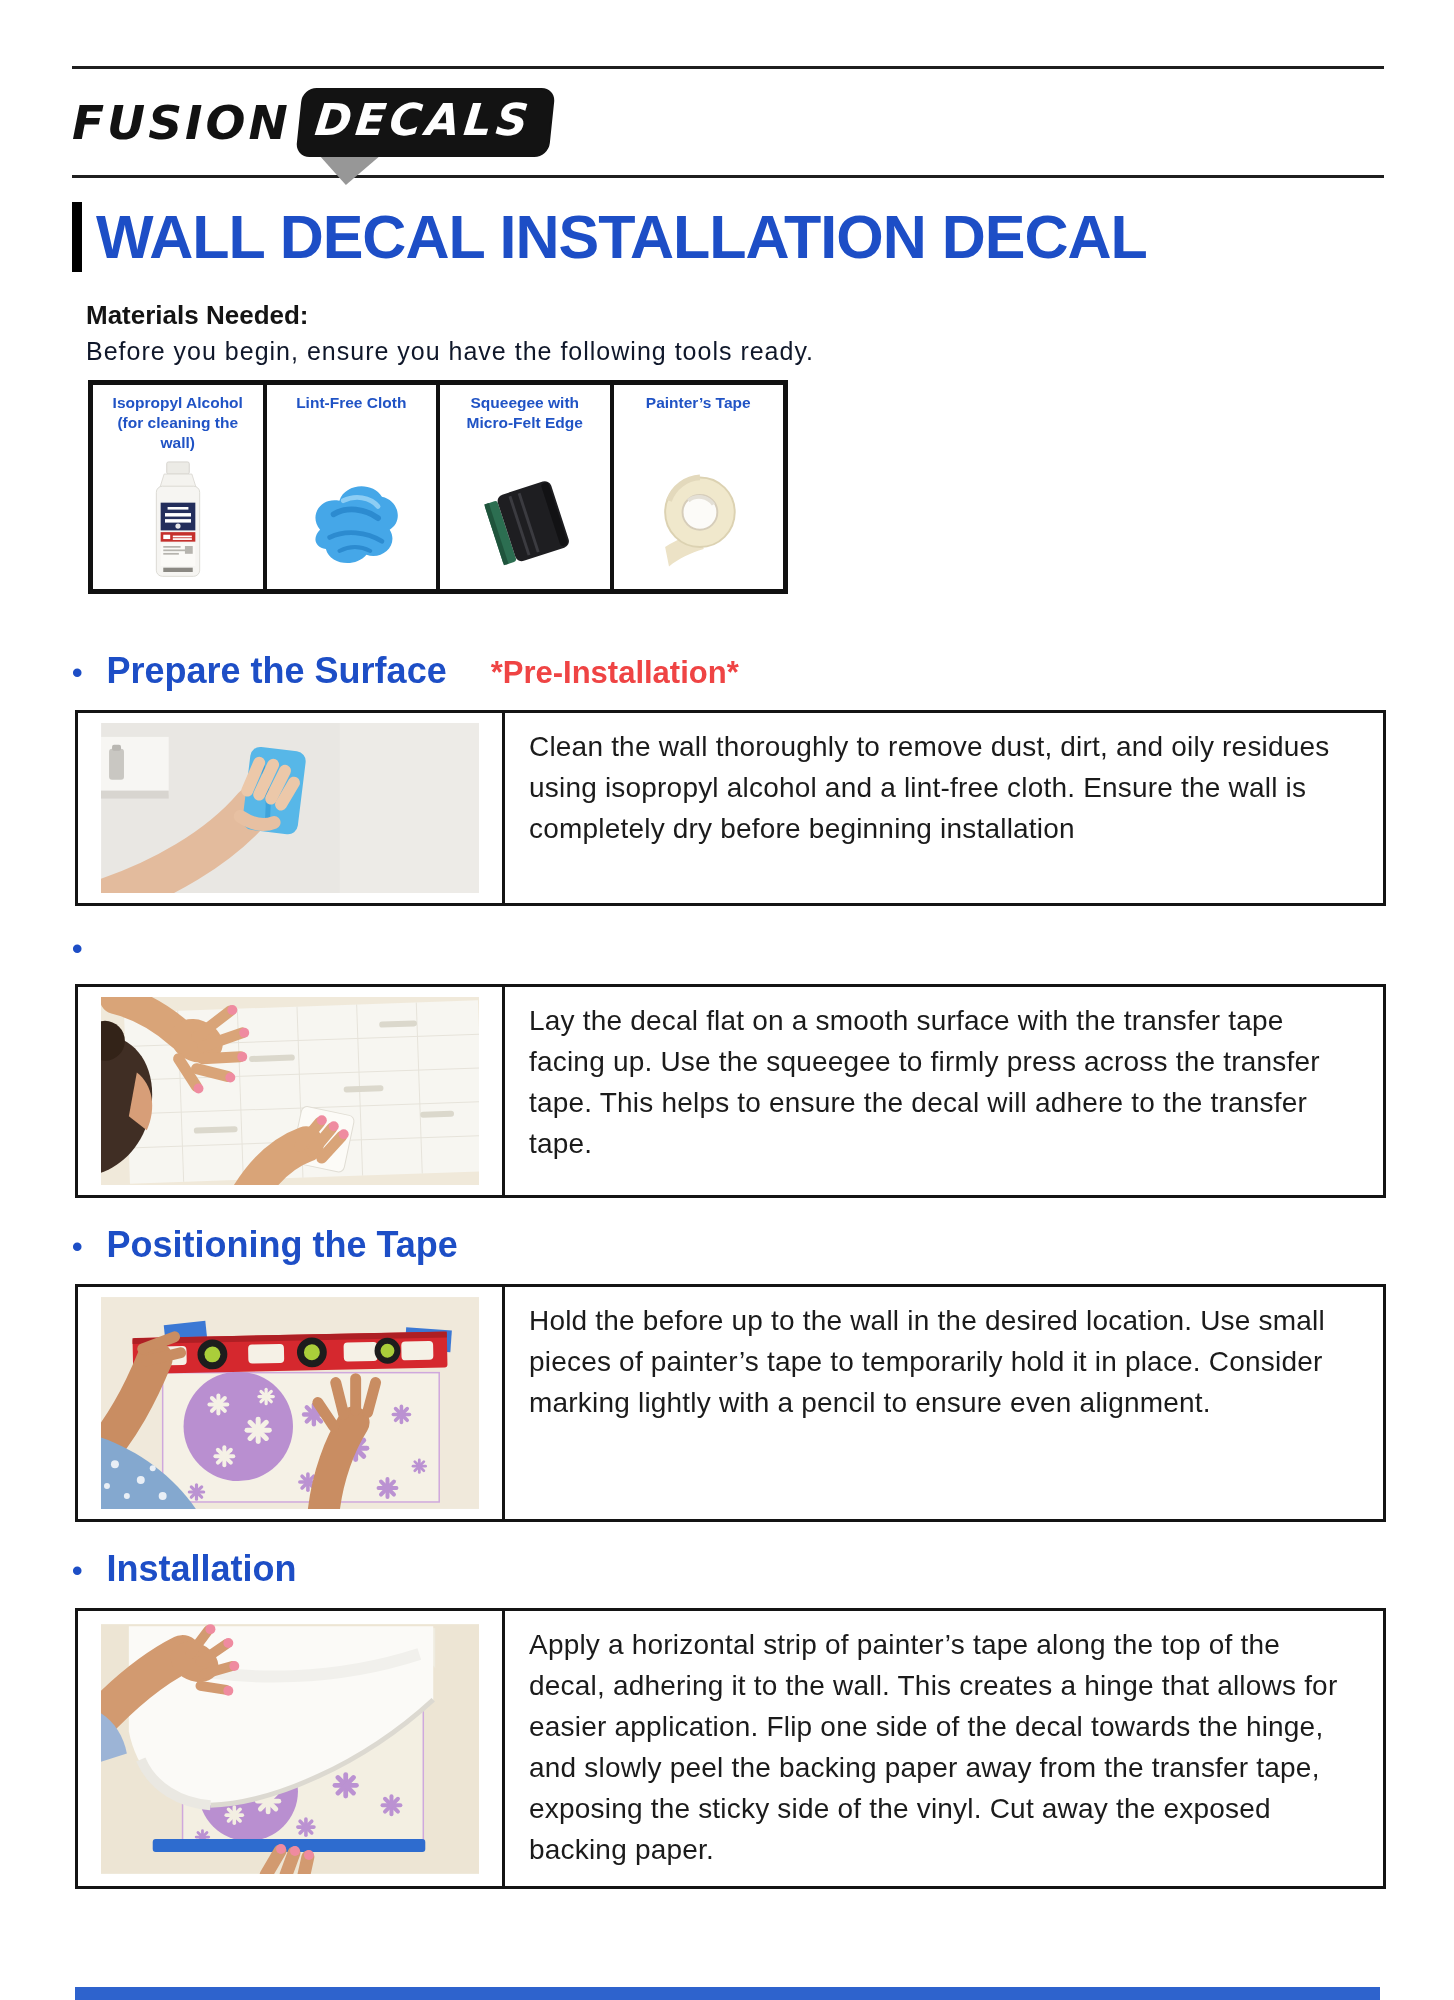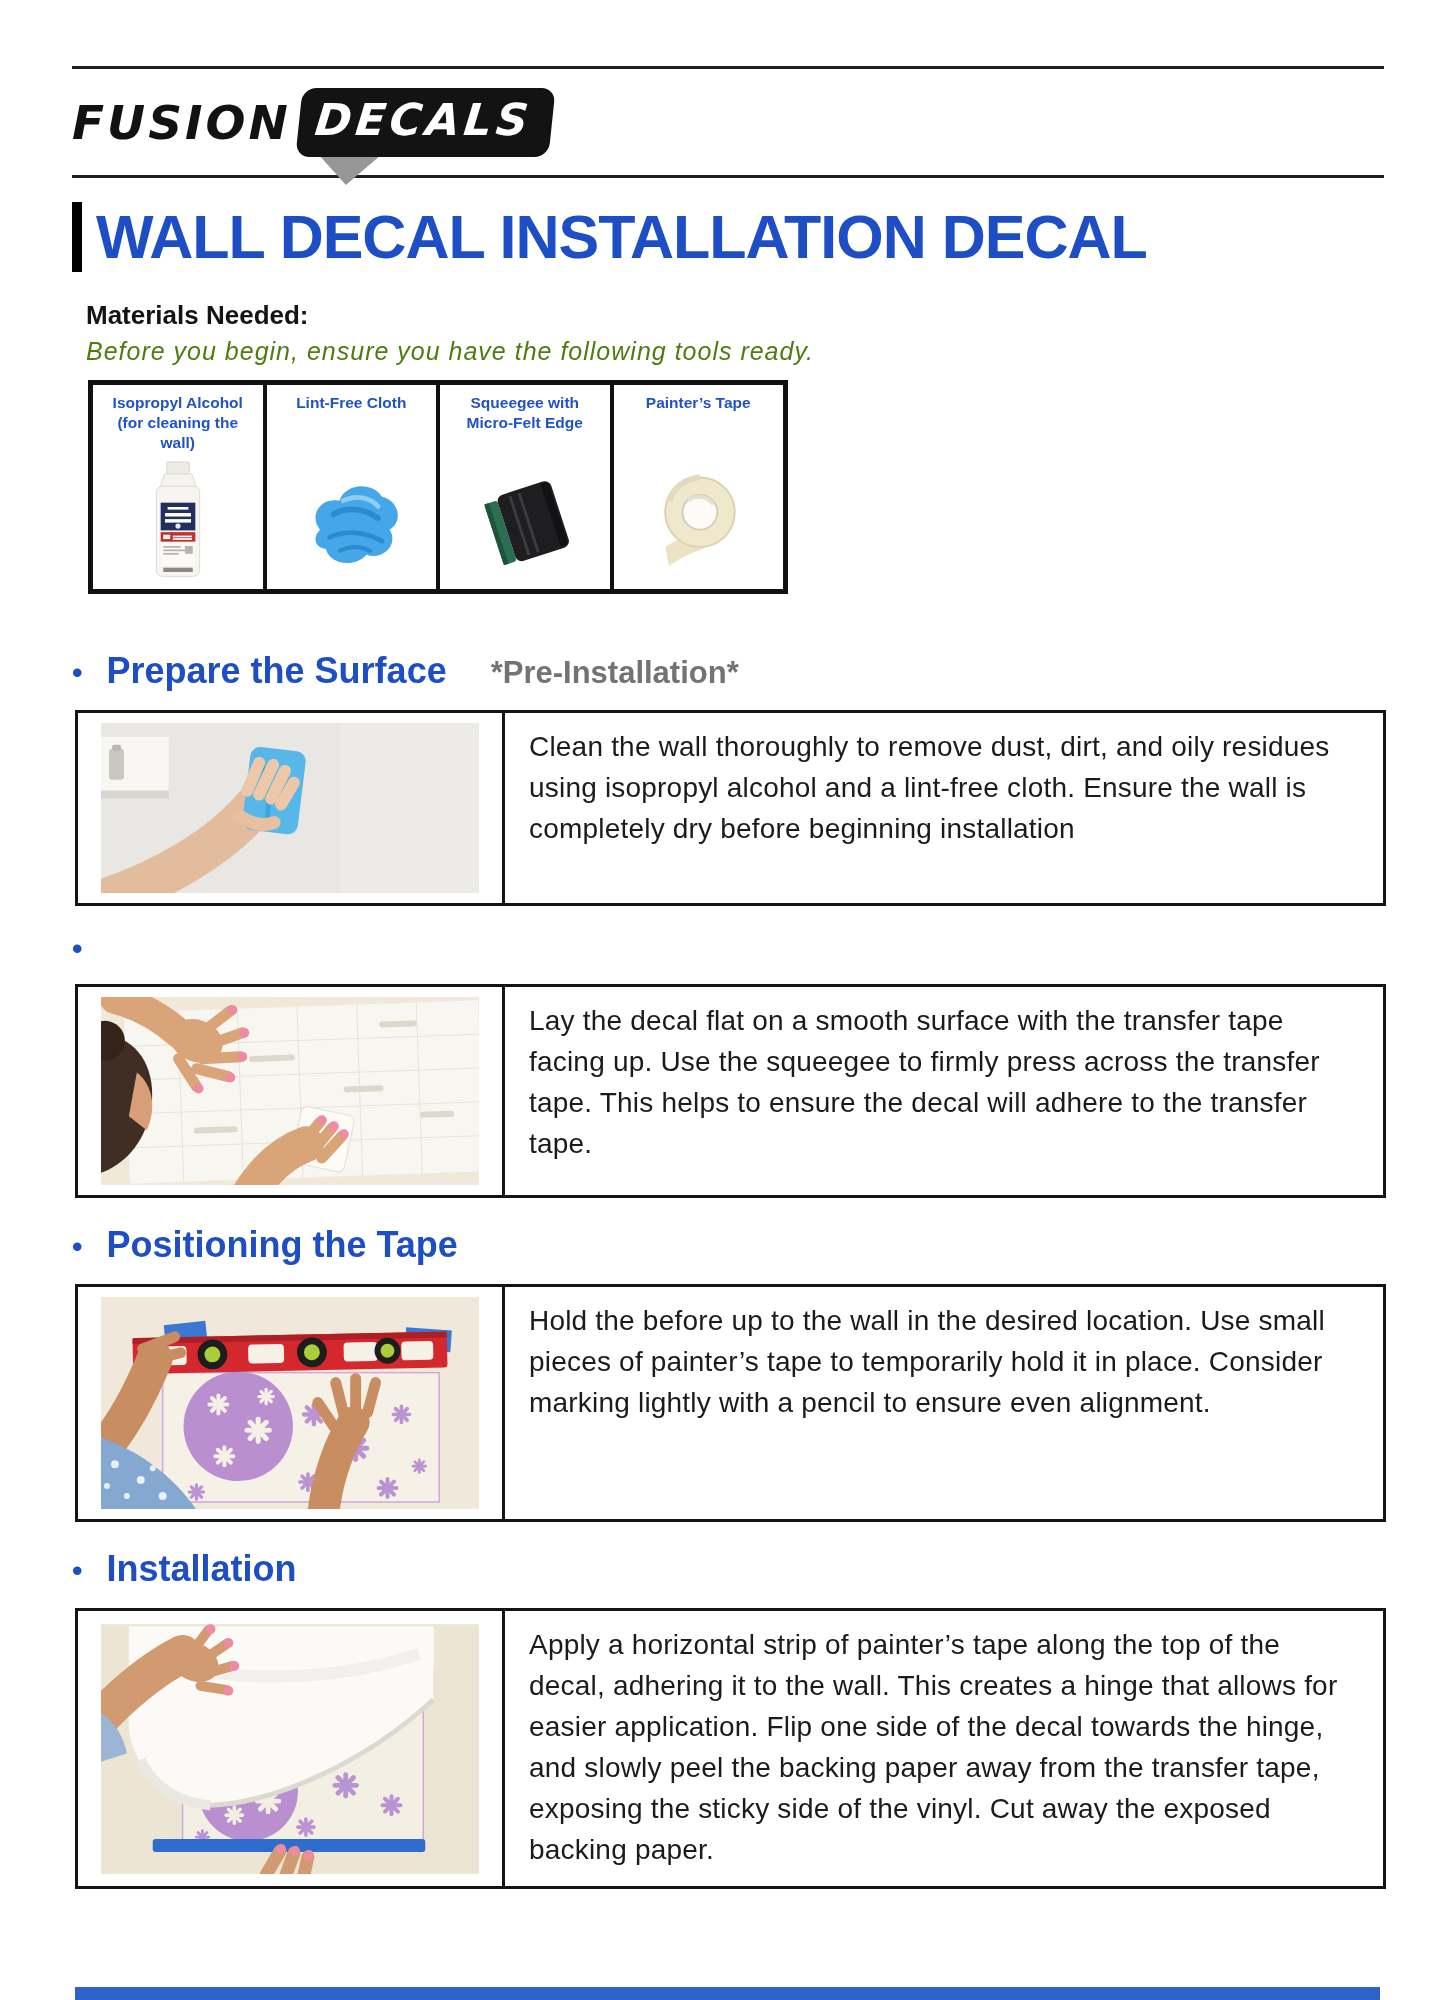--- a/index.html
+++ b/index.html
@@ -51,21 +51,21 @@
   .title-row{display:flex;align-items:stretch;margin-top:24px;}
   .title-bar{width:10px;background:#000000;margin-right:14px;}
   .page-title{
     font-size:61px;font-weight:bold;letter-spacing:-1px;
     color:#1d4ec6;line-height:1.15;margin:0;
     font-family:"Liberation Sans", sans-serif;
   }
 
   
   .mat-heading{font-size:26px;font-weight:bold;color:#141414;margin:28px 0 0 14px;}
-  .mat-intro{font-size:25px;font-style:italic;color:#4d7c0f;letter-spacing:1px;margin:6px 0 0 14px;}
+  .mat-intro{font-size:25px;color:#0f172a;letter-spacing:1px;margin:6px 0 0 14px;}
   .mat-table{
     display:flex;margin:14px 0 0 16px;
     border:5px solid #111111;background:#ffffff;
     width:690px;
   }
   .mat-cell{
     width:172px;border-right:4px solid #111111;
     display:flex;flex-direction:column;
     padding:8px 6px 6px;
   }
@@ -75,21 +75,21 @@
     text-align:center;line-height:1.3;min-height:64px;
     display:flex;align-items:flex-start;justify-content:center;
   }
   .mat-img{height:126px;display:flex;align-items:center;justify-content:center;}
 
   
   .step-head{display:flex;align-items:baseline;margin:26px 0 0 0;}
   .step-head.first{margin-top:56px;}
   .bullet{color:#1d4ec6;font-size:30px;font-weight:bold;margin:0 24px 0 0;}
   .step-title{font-size:36px;font-weight:bold;color:#1d4ec6;letter-spacing:0;}
-  .step-note{font-size:31px;font-weight:bold;color:#737373;margin-left:44px;}
+  .step-note{font-size:31px;font-weight:bold;color:#ef4444;margin-left:44px;}
 
   .step-row{
     display:flex;border:3px solid #141414;margin-top:18px;
     width:1305px;margin-left:3px;background:#ffffff;
   }
   .photo-cell{
     width:404px;min-width:404px;border-right:3px solid #141414;
     display:flex;align-items:center;justify-content:center;
     padding:10px;background:#ffffff;
   }

